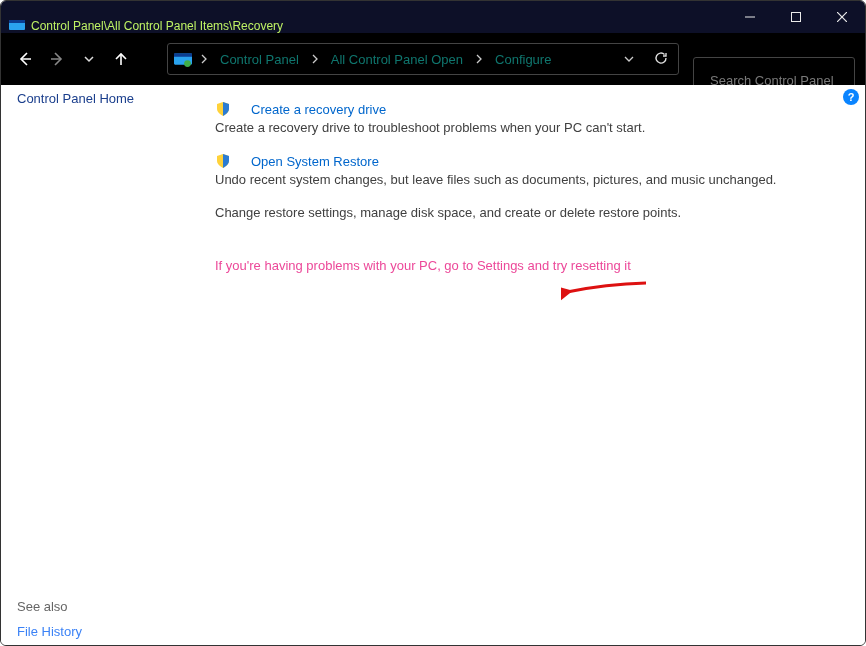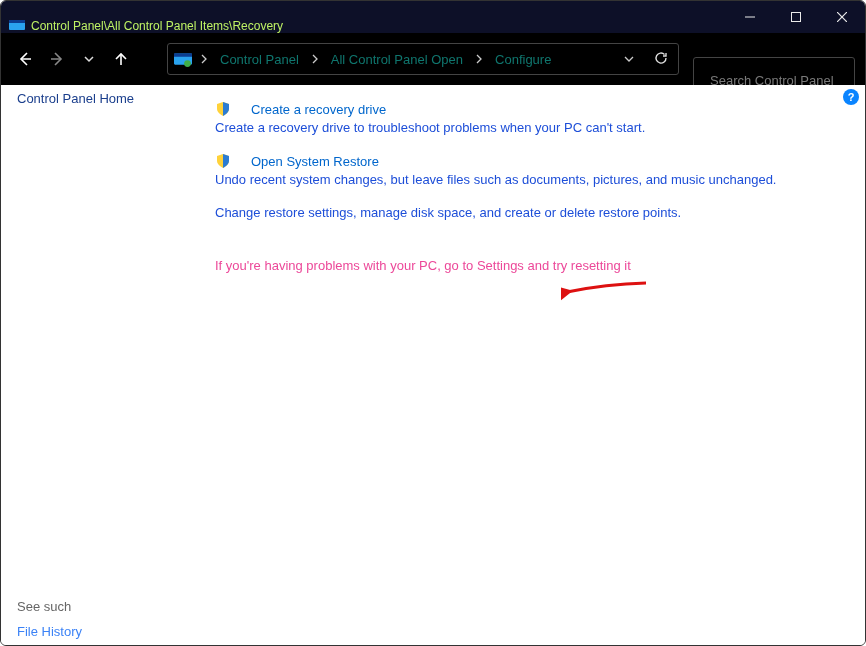--- a/index.html
+++ b/index.html
@@ -66,21 +66,21 @@
 
   .content {
     flex: 1; padding: 16px 28px 16px 4px; position: relative;
   }
   .content h1 {
     color: #1a3e8c; font-size: 19px; font-weight: 400; margin-bottom: 20px;
   }
   .tool { margin-bottom: 18px; }
   .tool .row1 { display: flex; align-items: flex-end; gap: 20px; }
   .tool .link { color: #0066cc; font-size: 13px; }
-  .tool .desc { color: #1d4ed8; font-size: 13px; margin-top: 3px; }
+  .tool .desc { color: #404040; font-size: 13px; margin-top: 3px; }
   .extra-link { color: #ec4899; font-size: 13px; margin-top: 20px; display: inline-block; }
 
   .help-badge {
     position: absolute; top: 4px; right: 6px; width: 16px; height: 16px;
     border-radius: 50%; background: #0a84ff; color: #fff; font-size: 11px;
     font-weight: bold; display: flex; align-items: center; justify-content: center;
   }
 
   
   .annot-arrow {
@@ -187,21 +187,21 @@
     </div>
   </div>
 
   <div class="body">
 
     <div class="help-badge">?</div>
 
     <div class="sidebar">
       <a class="home-link">Control Panel Home</a>
       <div class="filler"></div>
-      <div class="seealso">See such</div>
+      <div class="seealso">See also</div>
       <a class="fh-link">File History</a>
     </div>
 
     <div class="content">
 
       <div class="tool">
         <div class="row1">
           <svg width="16" height="16" viewBox="0 0 16 16">
             <path d="M8 1 L14 3 V8 C14 12 8 15 8 15 C8 15 2 12 2 8 V3 Z" fill="#ffd23a"></path>
             <path d="M8 1 L14 3 V8 C14 12 8 15 8 15 V1 Z" fill="#2b7cd3"></path>

